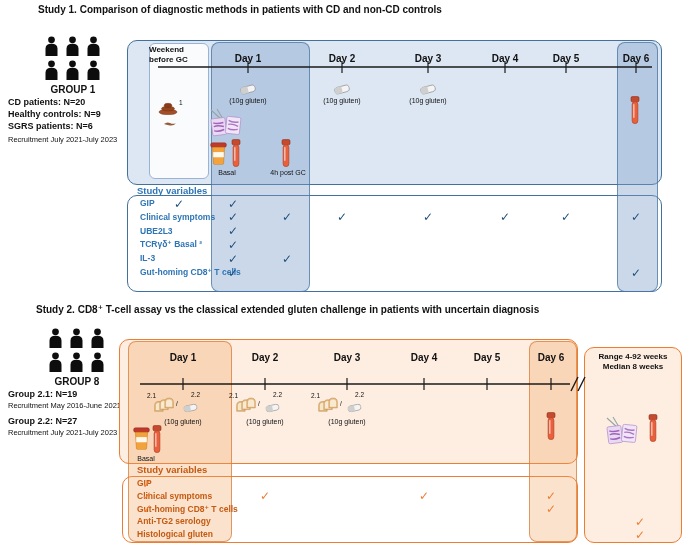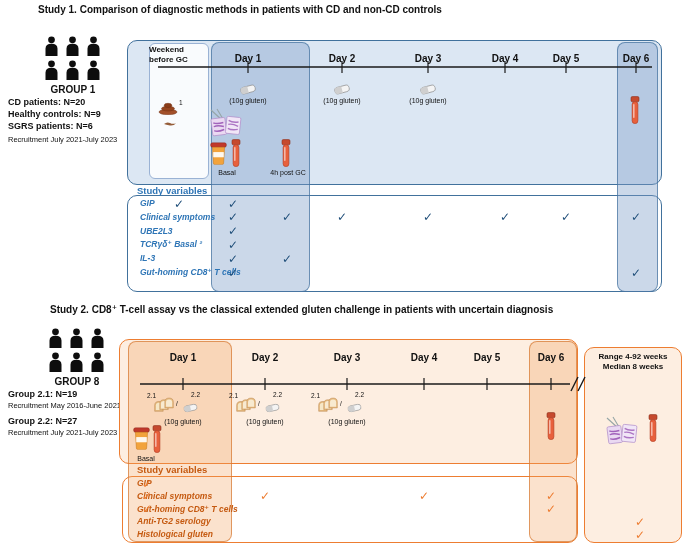--- a/index.html
+++ b/index.html
@@ -22,21 +22,21 @@
 .ov2{background:rgba(242,160,90,.30);border:1px solid rgba(213,120,49,.7);border-radius:8px}
 .svlab{font-size:9.5px;font-weight:bold;white-space:nowrap}
 .s1a{color:var(--study1-accent)}
 .s2a{color:var(--study2-accent)}
 .hdr{font-size:10px;font-weight:bold;white-space:nowrap;transform:translateX(-50%);text-align:center}
 .hdr.sm{font-size:8px}
 .hdr.wrap{transform:none;white-space:normal;font-size:8px;line-height:9.5px;text-align:left}
 .slab{font-size:7px;white-space:nowrap;transform:translateX(-50%);text-align:center}
 .tag{font-size:6.5px;white-space:nowrap}
 .sup{font-size:6.5px}
-.varlab{font-size:8.5px;font-weight:bold;font-style:italic;white-space:nowrap}
+.varlab{font-size:8.5px;font-weight:bold;white-space:nowrap}
 .t1{color:var(--study1-accent)}
 .t2{color:var(--study2-accent)}
 .check{font-size:12px;font-weight:bold;transform:translate(-50%,-50%);line-height:1}
 .c1{color:var(--study1-check)}
 .c2{color:var(--study2-check)}
 </style>
 </head>
 <body>
 
 <svg width="0" height="0" style="position:absolute" aria-hidden="true">
@@ -92,21 +92,21 @@
         <path d="M2,7 q0,-4.6 5,-4.6 q5,0 5,4.6 v7 h-10 z" fill="#e8bd83" stroke="#b9854b" stroke-width="0.6"></path>
         <path d="M3.4,7.2 q0,-3.2 3.6,-3.2 q3.6,0 3.6,3.2 v5.4 h-7.2 z" fill="#f8ead0"></path>
       </g>
     </symbol>
   </defs>
 </svg>
 
 <div id="canvas">
 
   <div class="abs title" style="left:38px;top:4px">Study 1. Comparison of diagnostic methods in patients with CD and non-CD controls</div>
-  <div class="abs title" style="left:50px;top:304px">Study 2. CD8⁺ T-cell assay vs the classical extended gluten challenge in patients with uncertain diagnosis</div>
+  <div class="abs title" style="left:36px;top:304px">Study 2. CD8⁺ T-cell assay vs the classical extended gluten challenge in patients with uncertain diagnosis</div>
 
   <svg class="abs" style="left:41px;top:36px" width="64" height="45" viewBox="0 0 64 45">
     <use href="#sym-person" x="3" y="0" width="15" height="20"></use>
       <use href="#sym-person" x="24" y="0" width="15" height="20"></use>
       <use href="#sym-person" x="45" y="0" width="15" height="20"></use>
     <use href="#sym-person" x="3" y="24" width="15" height="20"></use>
       <use href="#sym-person" x="24" y="24" width="15" height="20"></use>
       <use href="#sym-person" x="45" y="24" width="15" height="20"></use>
   </svg>
   <div class="abs grpname" style="left:38px;top:84px;width:70px">GROUP 1</div>

